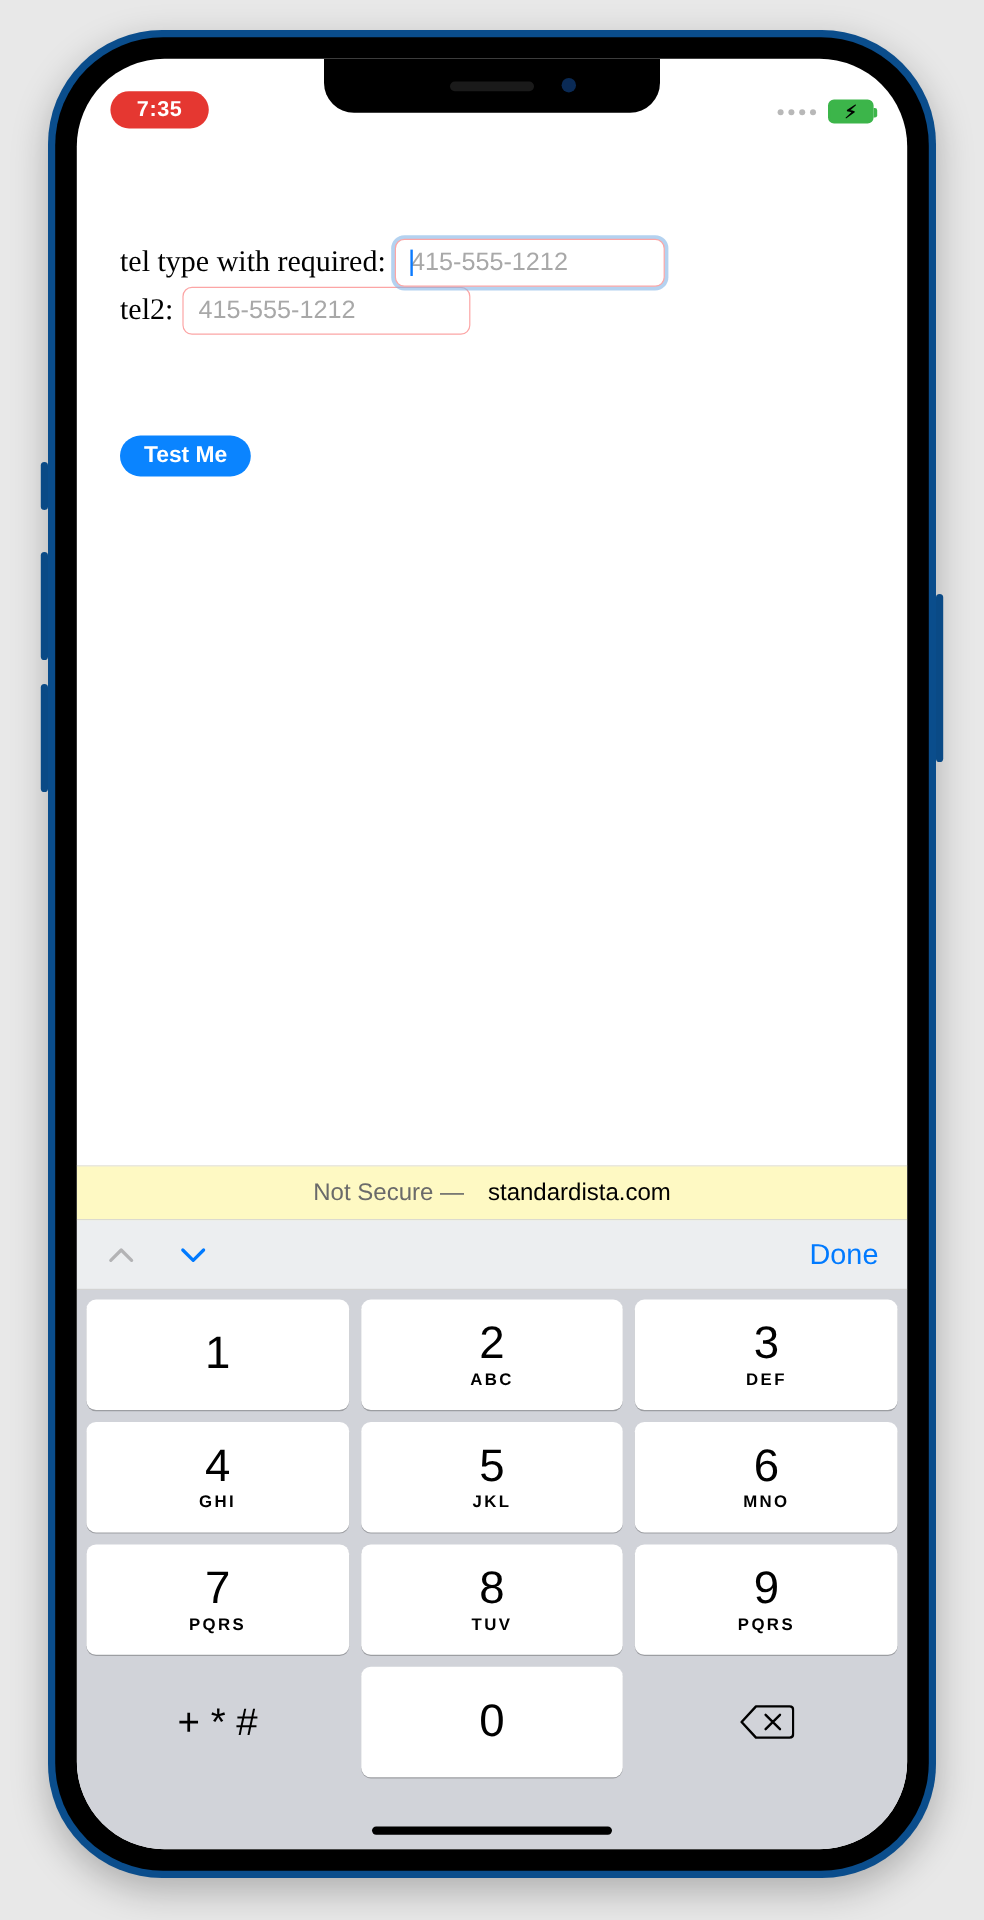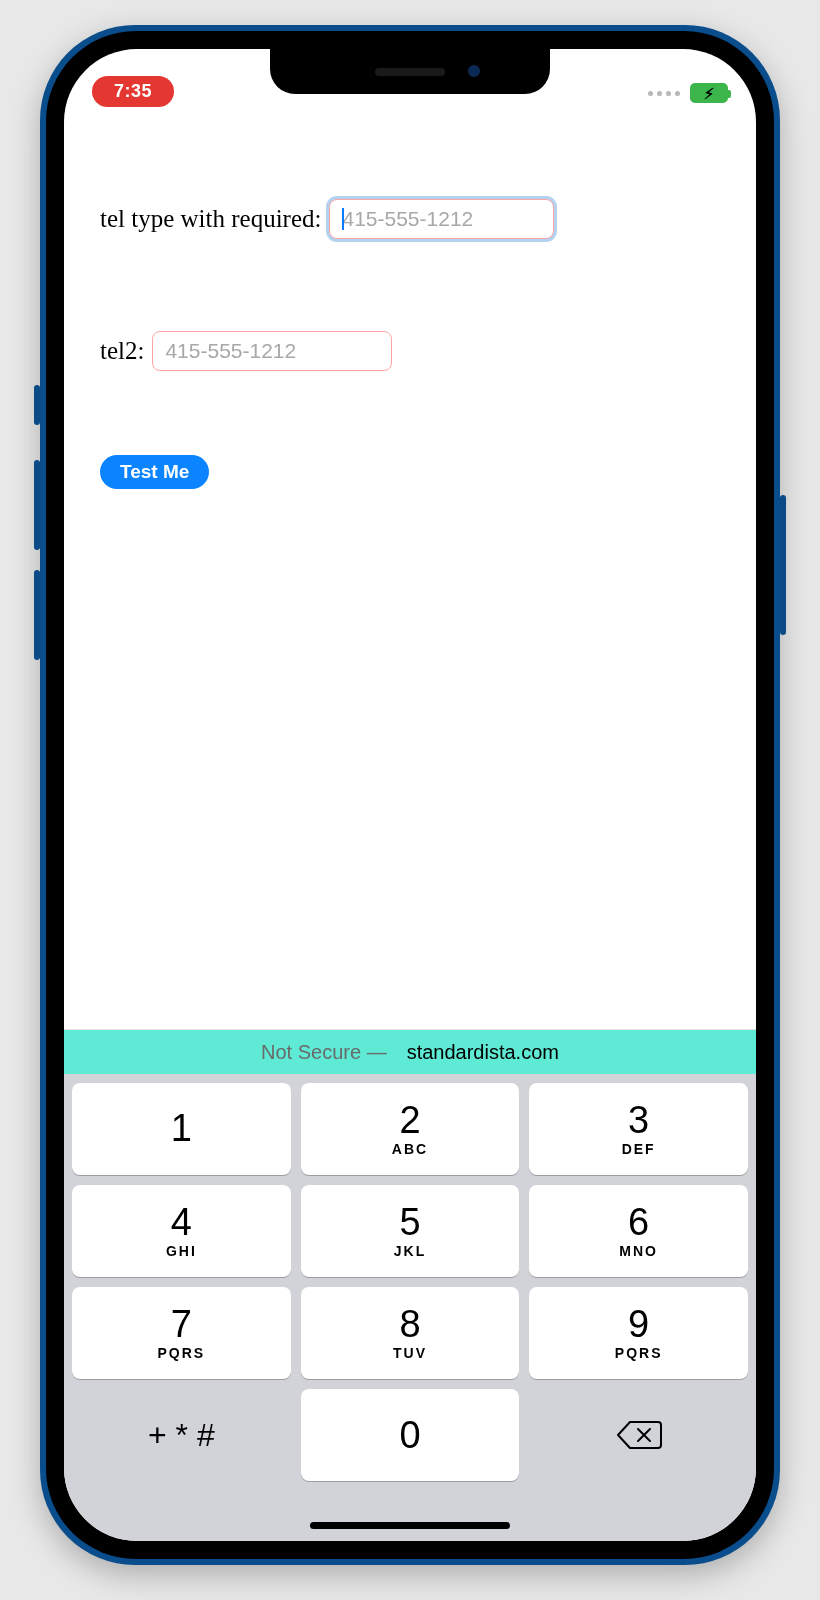--- a/index.html
+++ b/index.html
@@ -68,21 +68,21 @@
     }
     .battery::after{ content:""; position:absolute; right:-5px; top:5px; width:3px; height:8px; background:#3cb54a; border-radius:0 2px 2px 0;}
     .bolt{ color:#000; font-size:15px; line-height:1; font-weight:700;}
 
     
     .content{
       flex:1 1 auto; padding: 90px 36px 0 36px;
       font-family: Georgia, 'Times New Roman', serif;
     }
     .field-row{ display:flex; align-items:center; gap:8px; font-size:25px; color:#000; }
-    .field-row + .field-row{ margin-top:92px; }
+    .field-row + .field-row{ }
     input[type=tel]{
       font-family: -apple-system, sans-serif;
       font-size:21px; height:40px;
       border:1px solid #fca5a5; border-radius:8px;
       padding: 0 12px; color:#000; background:#fff;
     }
     input::placeholder{ color:#a8a8a8; }
     .tel1{
       width:225px;
       border:2px solid #82b4e6;
@@ -101,21 +101,21 @@
       margin-top:84px;
       display:inline-block;
       background:#0a84ff; color:#fff; border:none;
       font-family:-apple-system,sans-serif; font-size:19px; font-weight:600;
       padding:6px 20px; border-radius:22px; cursor:pointer;
     }
 
     
     .urlbar{
       flex:none; height:46px;
-      background:#5eead4; border-top:1px solid #e4e4e4; border-bottom:1px solid #d3d3d3;
+      background:#fef9c3; border-top:1px solid #e4e4e4; border-bottom:1px solid #d3d3d3;
       display:flex; align-items:center; justify-content:center;
       font-family:-apple-system,sans-serif; font-size:20px; color:#6a6a6a;
     }
     .urlbar .domain{ color:#000; margin-left:20px;text-align:center;}
 
     
     .kbd-accessory{
       flex:none; height:58px;
       background:#eceef0;
       display:flex; align-items:center; justify-content:space-between;
@@ -203,20 +203,35 @@
           <input type="tel" class="tel2" placeholder="415-555-1212" style="">
         </div>
         <button class="test-btn">Test Me</button>
       </div>
 
       <div class="urlbar">
         <span>Not Secure — </span>
         <span class="domain">standardista.com</span>
       </div>
 
+      <div class="kbd-accessory">
+        <div class="kbd-nav">
+          <span class="chevron">
+            <svg viewBox="0 0 24 24">
+                <path d="M4 16 L12 8 L20 16" fill="none" stroke="#b3b3b5" stroke-width="2.5" stroke-linecap="round" stroke-linejoin="round"></path>
+              </svg>
+          </span>
+          <span class="chevron">
+            <svg viewBox="0 0 24 24">
+                <path d="M4 8 L12 16 L20 8" fill="none" stroke="#007aff" stroke-width="2.5" stroke-linecap="round" stroke-linejoin="round"></path>
+              </svg>
+          </span>
+        </div>
+        <span class="done">Done</span>
+      </div>
 
       <div class="keypad">
         <div class="key">
           <span class="digit">1</span>
           <span class="letters"></span>
         </div>
         <div class="key">
           <span class="digit">2</span>
           <span class="letters">ABC</span>
         </div>

